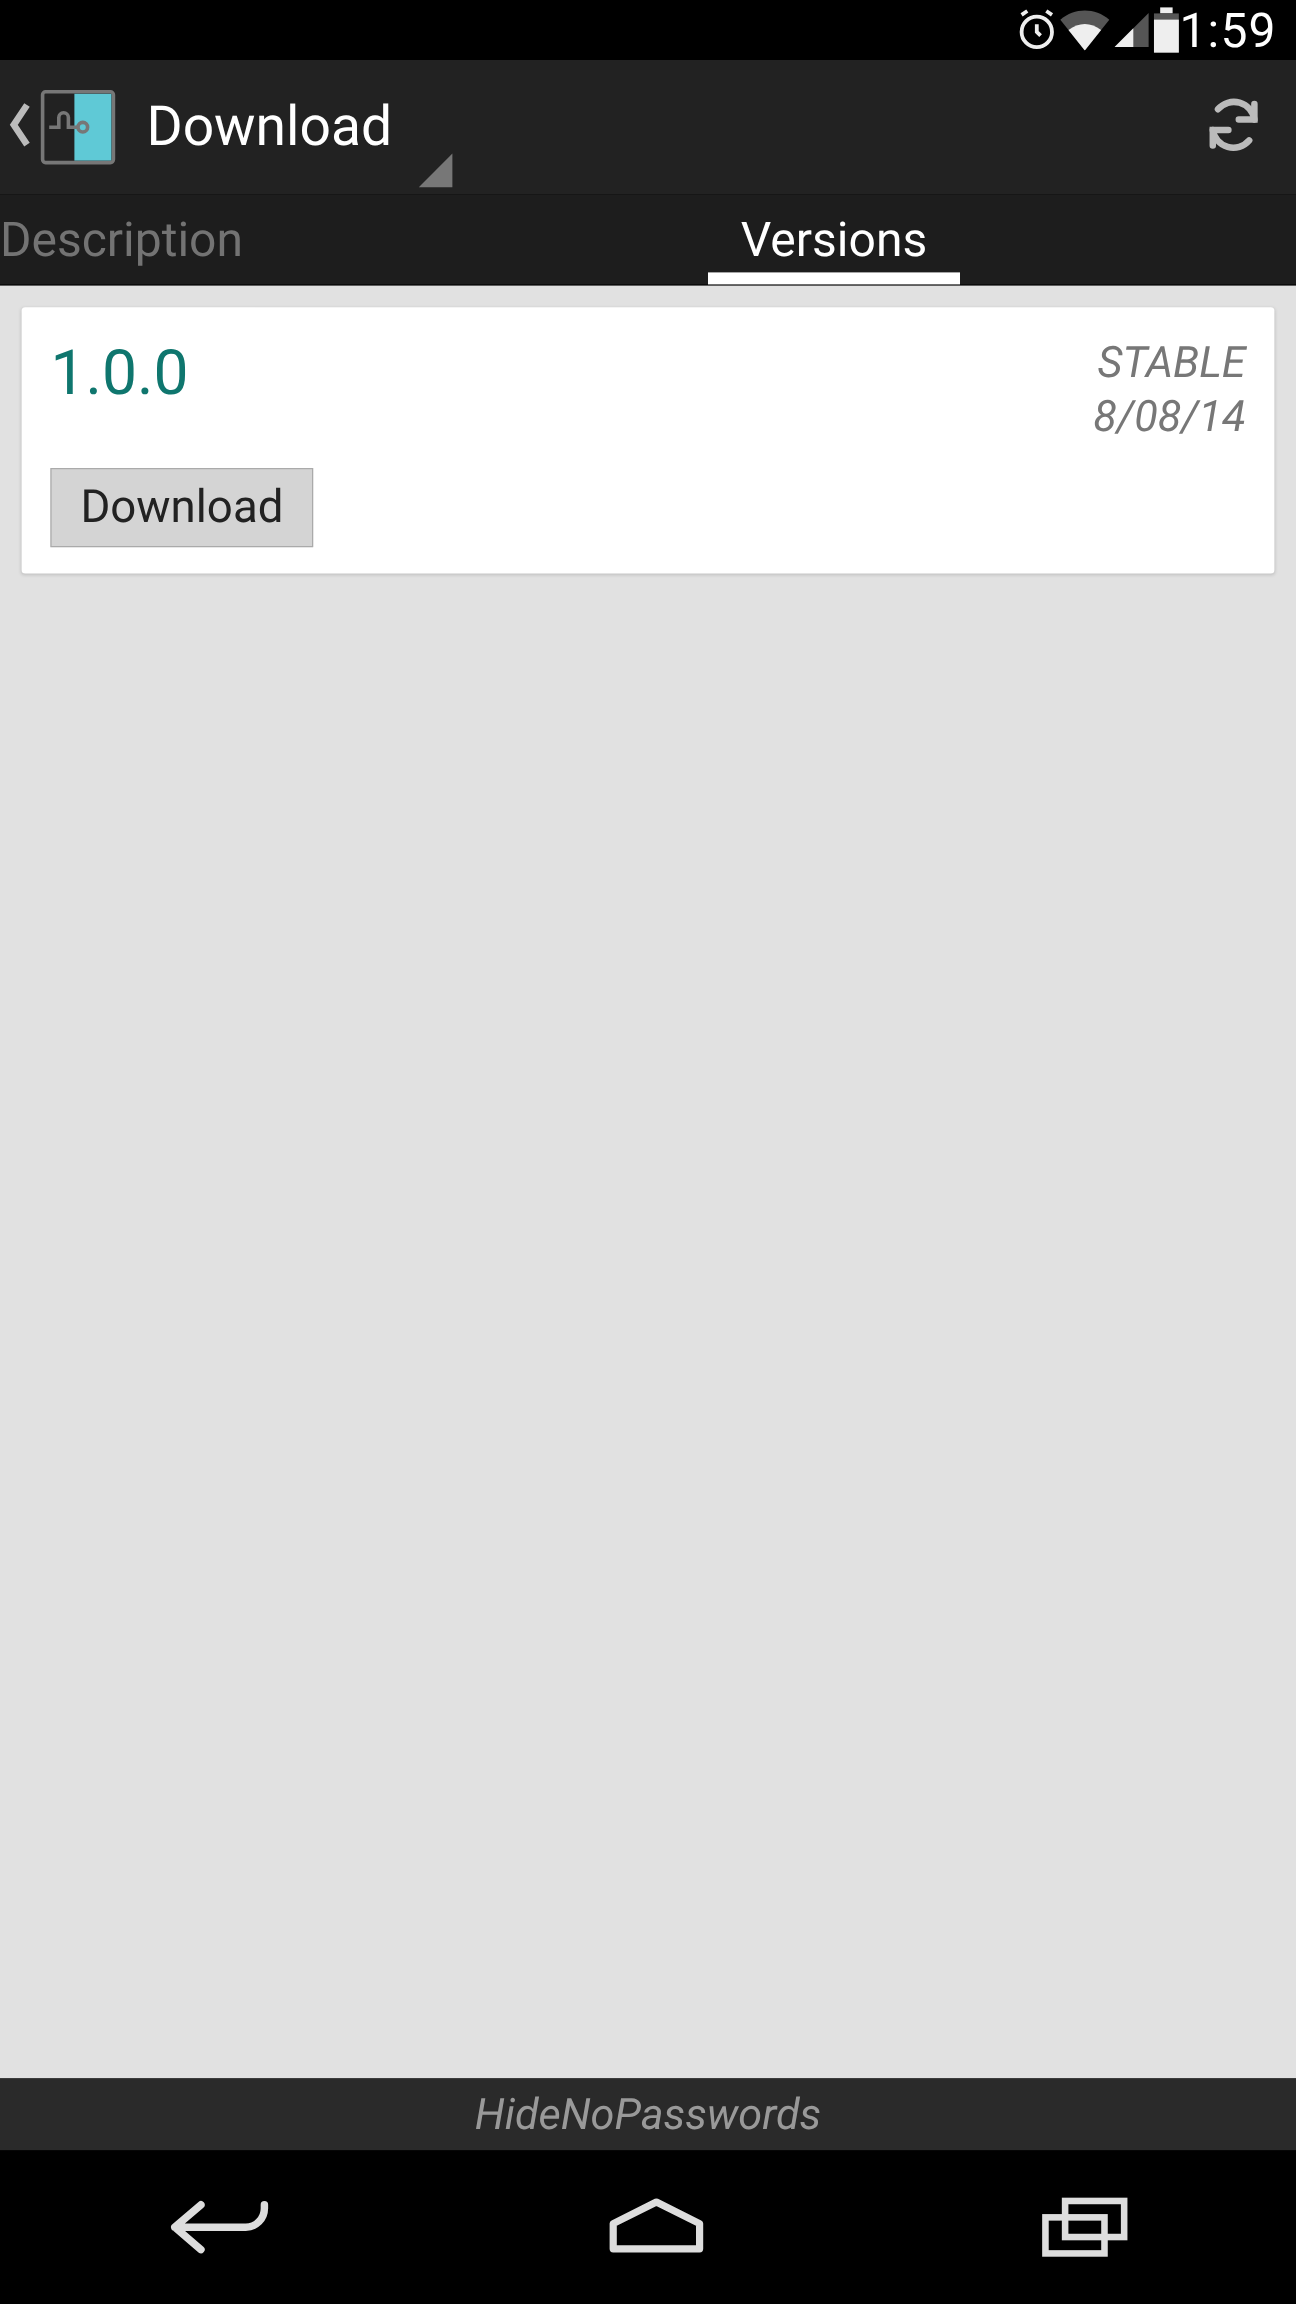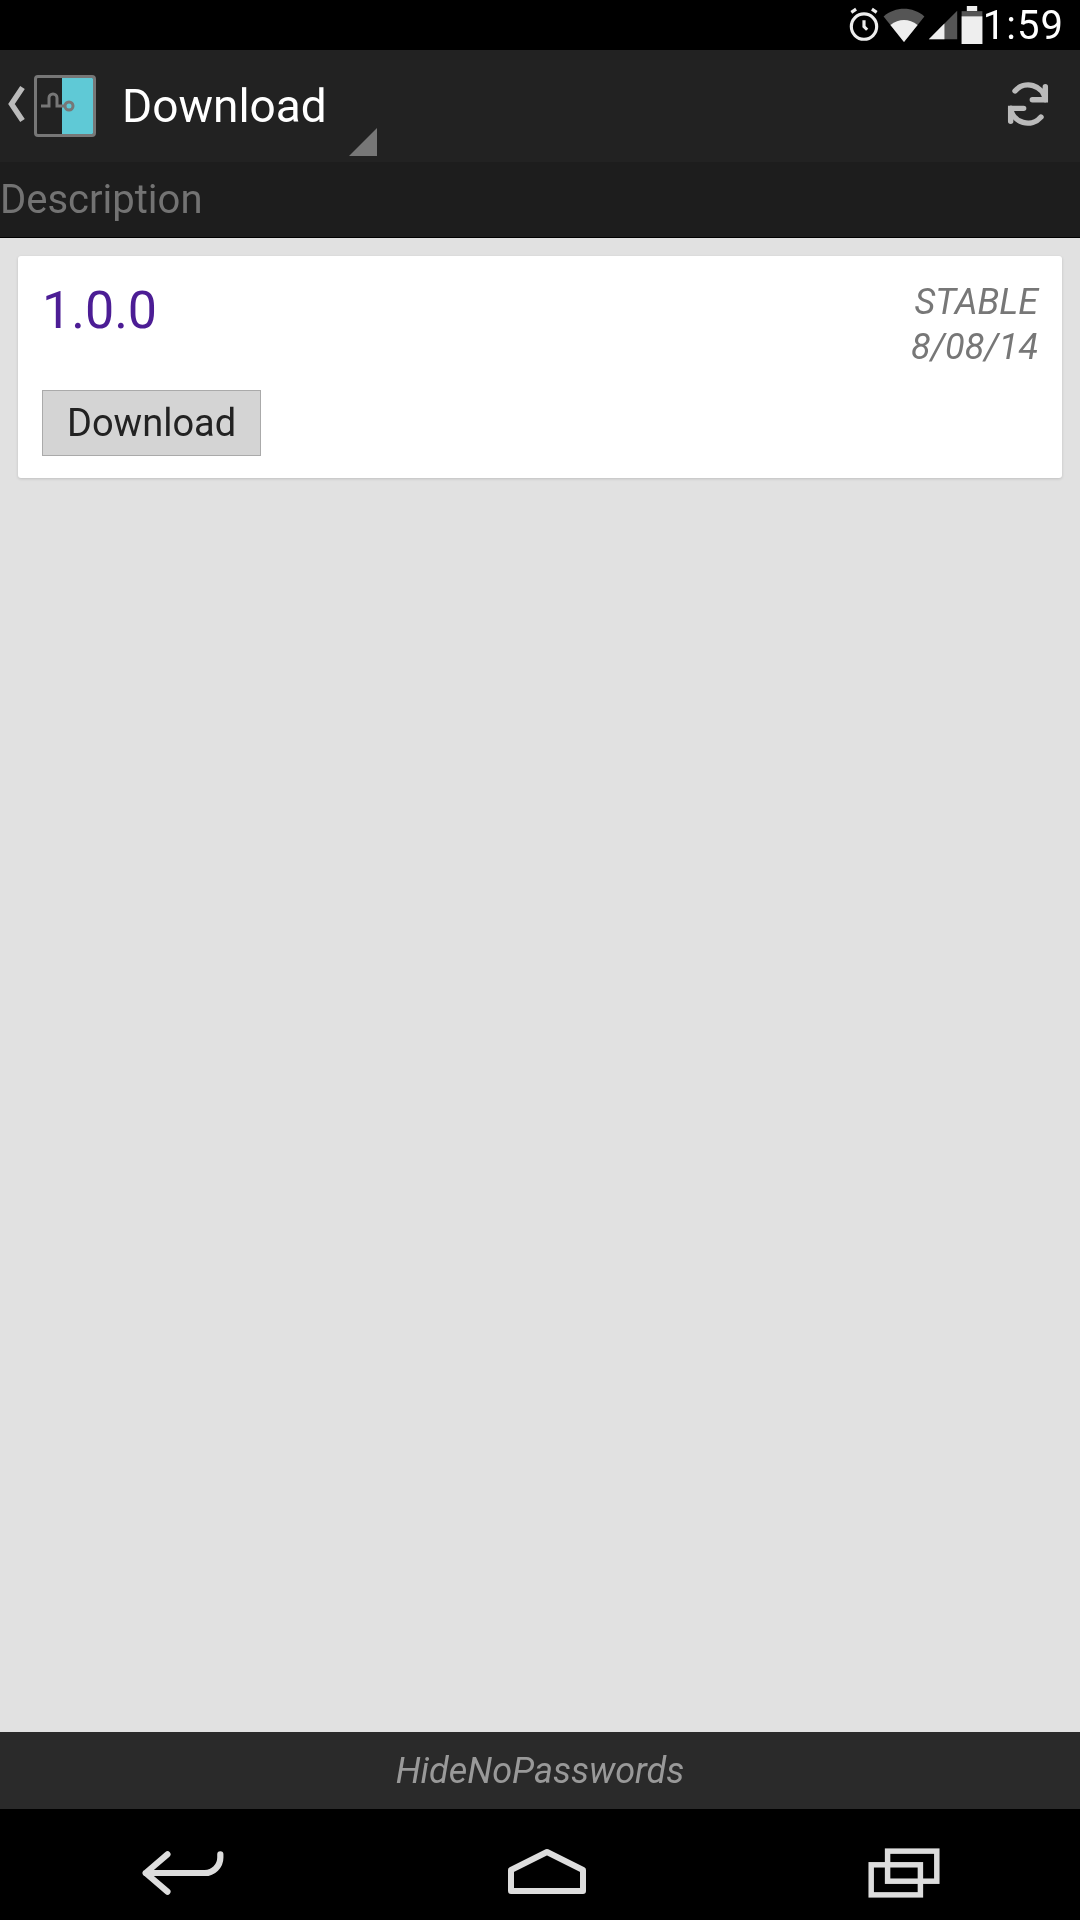--- a/index.html
+++ b/index.html
@@ -87,37 +87,37 @@
   }
   .card {
     background:#fff;
     border-radius:3px;
     padding:24px 24px 22px 24px;
     box-shadow:0 1px 3px rgba(0,0,0,0.15);
     display:flex;
     flex-direction:column;
   }
   .card-top { display:flex; justify-content:space-between; align-items:flex-start; }
-  .version-num { font-size:52px; color:#4c1d95; font-weight:400; }
+  .version-num { font-size:52px; color:#0f766e; font-weight:400; }
   .meta { text-align:right; color:#777; font-style:italic; font-size:36px; line-height:1.25; }
   .dl-btn {
     margin-top:20px;
     align-self:flex-start;
     font-size:38px;
     padding:10px 24px;
     background:#d4d4d4;
     border:1px solid #aaa;
     color:#222;
     cursor:pointer;
     font-family:inherit;
   }
 
   
   .footer-label {
-    height:77px;
+    height:60px;
     background:#2a2a2a;
     color:#999;
     font-style:italic;
     font-size:36px;
     display:flex;
     align-items:center;
     justify-content:center;
   }
 
   
@@ -185,20 +185,23 @@
       <path d="M4 20v-6h6"></path>
       <path d="M20 10a8 8 0 0 0-14-4"></path>
       <path d="M4 14a8 8 0 0 0 14 4"></path>
     </svg>
   </span>
 </div>
 
 <div class="tabs">
   <div class="tab left tab-desc">
     <span>Description</span>
+  </div>
+  <div class="tab active tab-ver">
+    <span>Versions</span>
   </div>
 </div>
 
 <div class="content">
   <div class="card">
     <div class="card-top">
       <span class="version-num">1.0.0</span>
       <div class="meta">
         <div>STABLE</div>
         <div>8/08/14</div>

